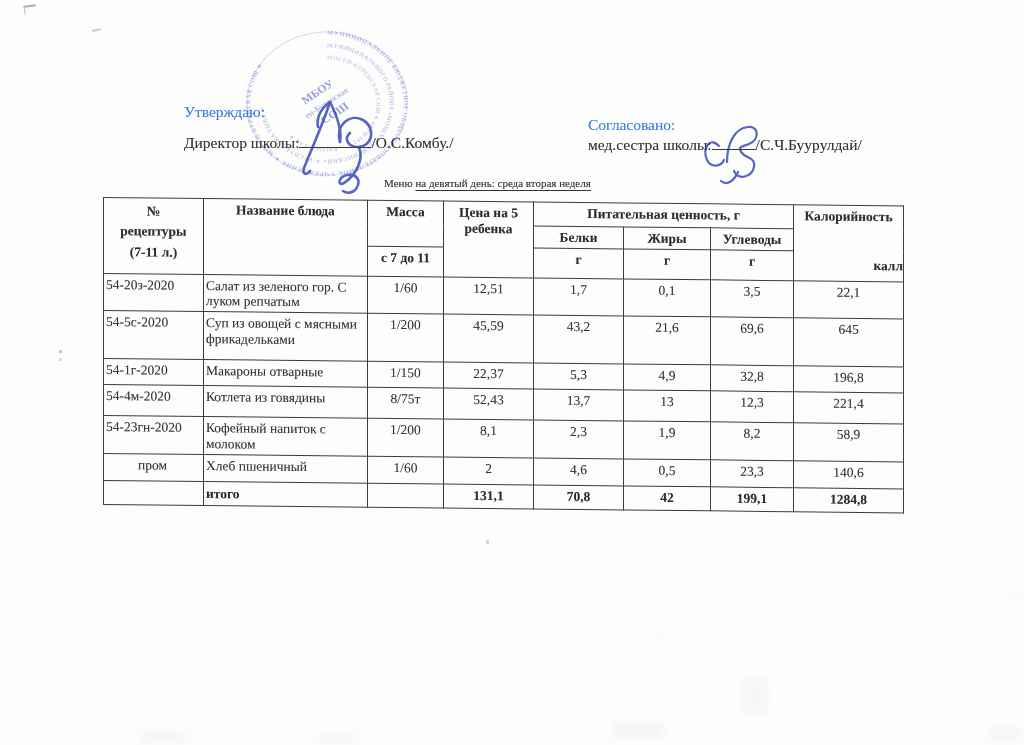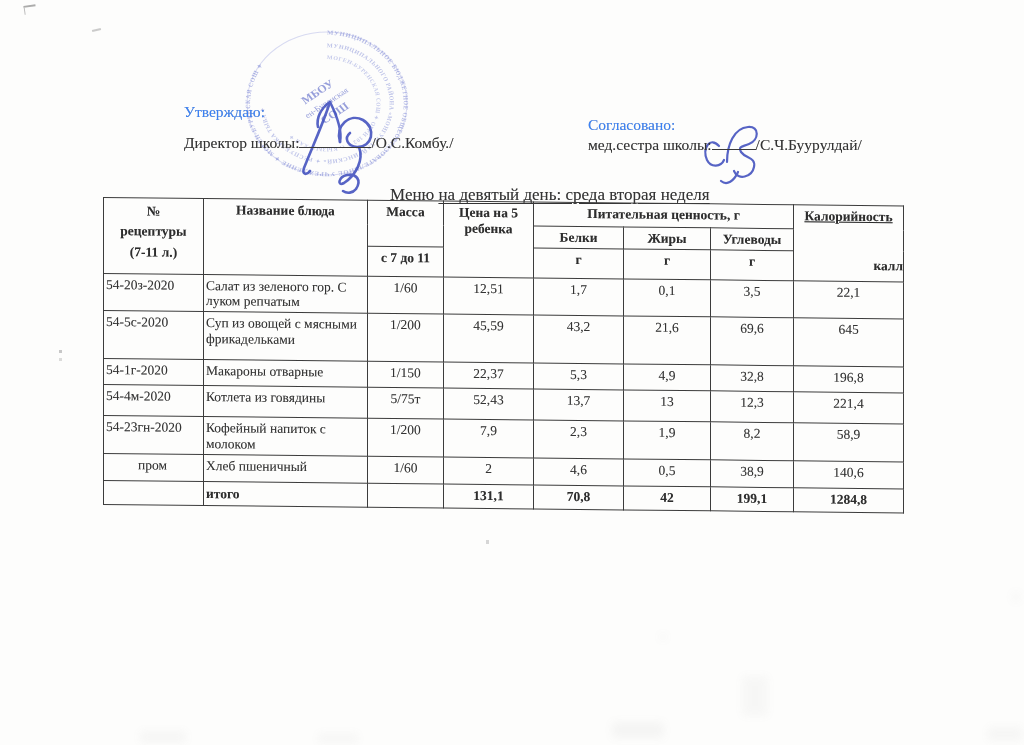--- a/index.html
+++ b/index.html
@@ -17,41 +17,41 @@
   }
   .hlabel{position:absolute; font-size:15.5px; color:#3b82f6; text-shadow:0 0 .5px rgba(70,70,70,.4);}
   .approve{left:184px; top:103px;}
   .agree{left:588px; top:116px;}
   .sigline{position:absolute; font-size:15.5px; color:#343434; white-space:nowrap; text-shadow:0 0 .5px rgba(70,70,70,.4);}
   .director-line{left:184px; top:134px;}
   .nurse-line{left:588px; top:136px;}
   .blank{display:inline-block; height:13px; border-bottom:1.4px solid #3a3a3a; vertical-align:baseline;}
   .blank-dir{width:72px;}
   .blank-nurse{width:44px;}
-  .menu-line{position:absolute; left:373px; top:165px; font-size:17px; color:#343434; white-space:pre; text-shadow:0 0 .5px rgba(70,70,70,.4);}
+  .menu-line{position:absolute; left:373px; top:165px; font-size:11px; color:#343434; white-space:pre; text-shadow:0 0 .5px rgba(70,70,70,.4);}
   .menu-line .u{text-decoration:underline; text-underline-offset:3px;}
   
   .stamp{position:absolute; left:236px; top:22px; width:182px; height:163px; opacity:.85;}
   .sig-director{position:absolute; left:293px; top:92px; width:100px; height:105px;}
   .sig-nurse{position:absolute; left:697px; top:118px; width:72px; height:68px;}
   
   .menu-table-wrap{position:absolute; left:103px; top:197px; transform:skewY(0.6deg); transform-origin:0 0;}
   table.menu{
     border-collapse:collapse; table-layout:fixed; width:800px;
     font-size:13.5px; color:#343434; text-shadow:0 0 .5px rgba(70,70,70,.35);
   }
   table.menu th, table.menu td{
     border:1.6px solid #3c3c3c; vertical-align:top; padding:3px 2px 2px 2px;
     line-height:1.16; overflow:hidden;
   }
   table.menu thead th{font-weight:bold; text-align:center; color:#2d2d2d;}
   .th-recipe div{line-height:1.5;}
   .th-mass{vertical-align:top;}
   .th-sub{vertical-align:top; padding-top:6px;font-family:Liberation Serif, serif;}
-  .th-cal{position:relative;text-decoration:underline;}
+  .th-cal{position:relative;}
   .th-cal .cal-bottom{position:absolute; bottom:7px; left:0; width:100%; text-align:right;}
   .th-mid{vertical-align:middle; padding:0 2px;font-family:Liberation Serif, serif;}
   .th-g{padding-top:5px;}
   td.c-code{text-align:left; padding-left:4px;}
   td.c-dish{text-align:left; padding-left:6px; padding-right:4px;}
   td.c-num{text-align:center; padding-top:6px;}
   tr.row-prom td.c-code{text-align:center; padding-left:0;}
   tr.row-total td{font-weight:bold; color:#2d2d2d;}
   tr.row-total td.c-dish{padding-top:4px;}
   
@@ -215,45 +215,45 @@
         <td class="c-num">1/150</td>
         <td class="c-num">22,37</td>
         <td class="c-num">5,3</td>
         <td class="c-num">4,9</td>
         <td class="c-num">32,8</td>
         <td class="c-num">196,8</td>
       </tr>
       <tr class="r4">
         <td class="c-code">54-4м-2020</td>
         <td class="c-dish">Котлета из говядины</td>
-        <td class="c-num">5/75т</td>
+        <td class="c-num">8/75т</td>
         <td class="c-num">52,43</td>
         <td class="c-num">13,7</td>
         <td class="c-num">13</td>
         <td class="c-num">12,3</td>
         <td class="c-num">221,4</td>
       </tr>
       <tr class="r5">
         <td class="c-code">54-23гн-2020</td>
         <td class="c-dish">Кофейный напиток с молоком</td>
         <td class="c-num">1/200</td>
-        <td class="c-num">7,9</td>
+        <td class="c-num">8,1</td>
         <td class="c-num">2,3</td>
         <td class="c-num">1,9</td>
         <td class="c-num">8,2</td>
         <td class="c-num">58,9</td>
       </tr>
       <tr class="r6 row-prom">
         <td class="c-code">пром</td>
         <td class="c-dish">Хлеб пшеничный</td>
         <td class="c-num">1/60</td>
         <td class="c-num">2</td>
         <td class="c-num">4,6</td>
         <td class="c-num">0,5</td>
-        <td class="c-num">38,9</td>
+        <td class="c-num">23,3</td>
         <td class="c-num">140,6</td>
       </tr>
       <tr class="row-total">
         <td class="c-code"></td>
         <td class="c-dish">итого</td>
         <td class="c-num"></td>
         <td class="c-num">131,1</td>
         <td class="c-num">70,8</td>
         <td class="c-num">42</td>
         <td class="c-num">199,1</td>

